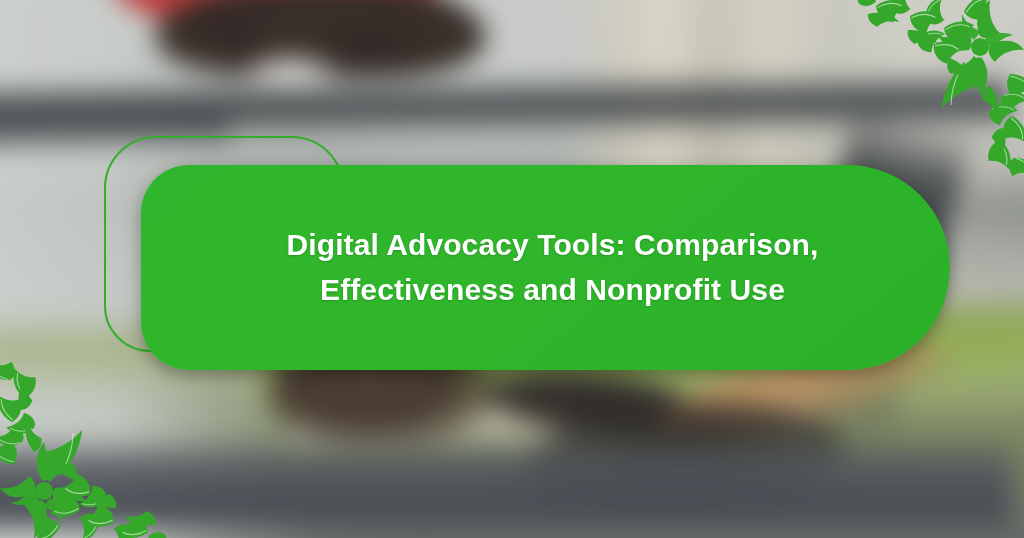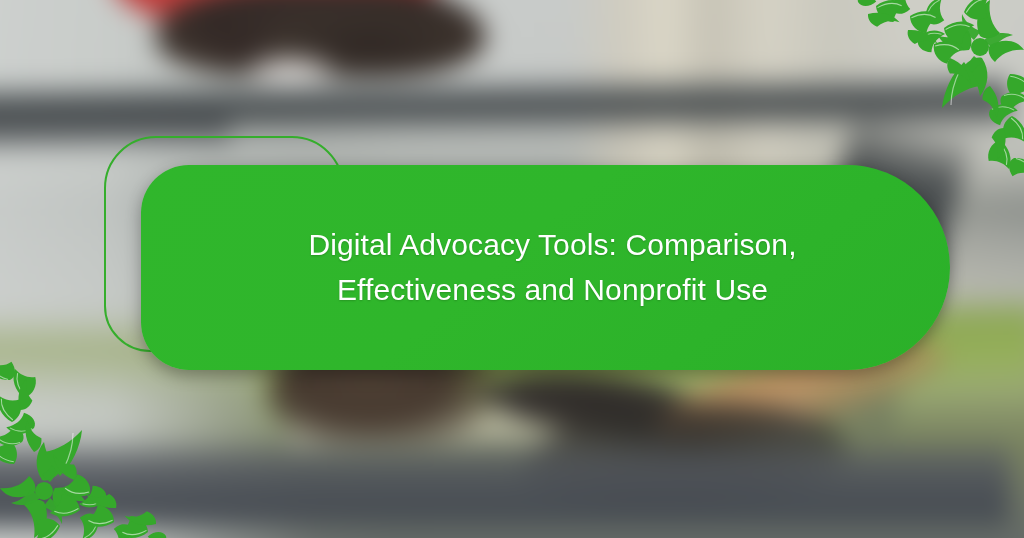--- a/index.html
+++ b/index.html
@@ -333,21 +333,21 @@
     align-items: center;
     justify-content: center;
     box-sizing: border-box;
     padding: 0 46px 0 60px;
   }
 
   .banner-title {
     color: #ffffff;
     font-family: "Liberation Sans", sans-serif;
     font-size: 30px;
-    font-weight: 400;
+    font-weight: 700;
     line-height: 1.47;
     text-align: center;
     letter-spacing: 0.1px;
     text-shadow: 0 1px 2px rgba(0,0,0,0.18);
     max-width: 540px;
     margin: 0;
     user-select: text;
   }
 </style>
 </head>

